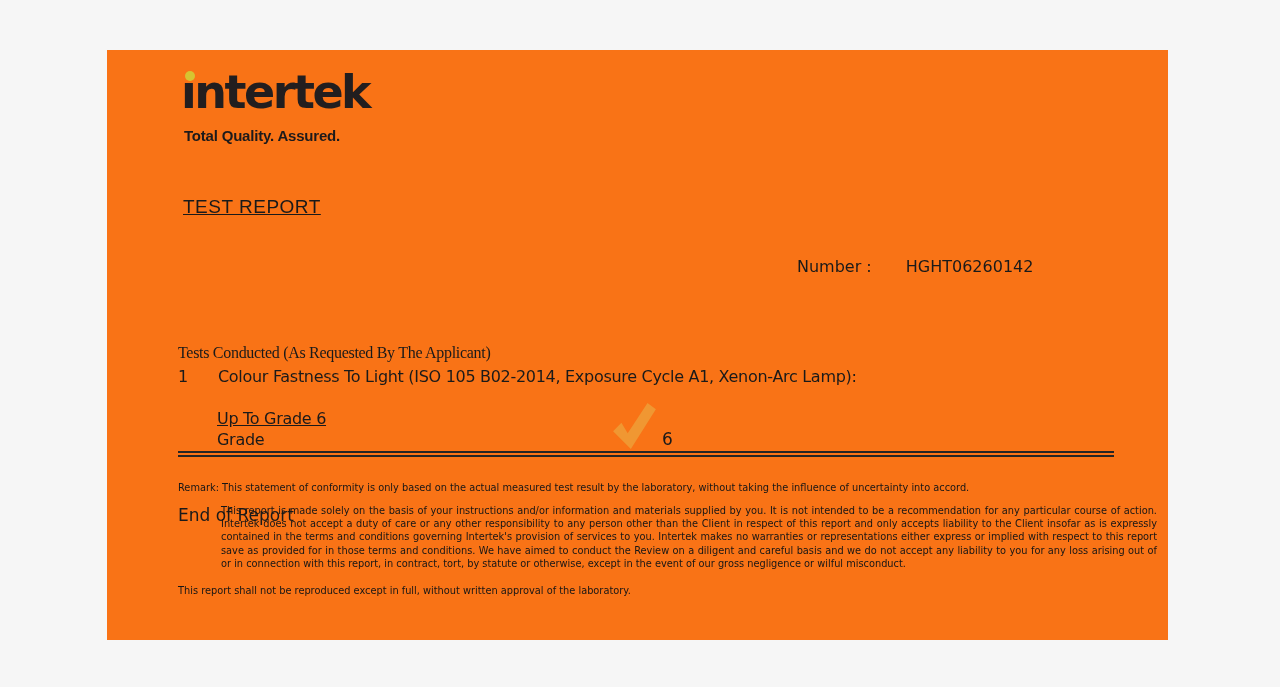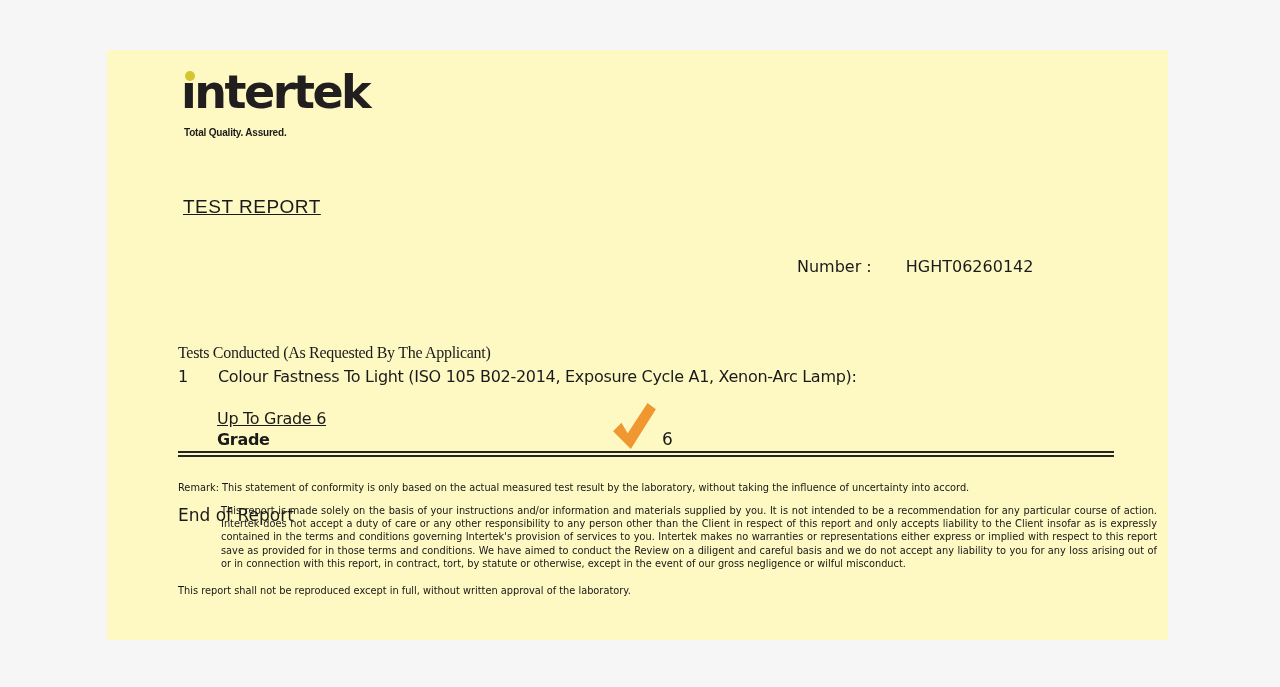--- a/index.html
+++ b/index.html
@@ -8,21 +8,21 @@
     width: 1280px; height: 687px;
     background: #f6f6f6;
     font-family: "DejaVu Sans", sans-serif;
     color: #1a1a1a;
     overflow: hidden;
   }
   .paper {
     position: absolute;
     left: 107px; top: 50px;
     width: 1061px; height: 590px;
-    background: #fef9c3;
+    background: #f97316;
   }
   .abs { position: absolute; }
 
   
   .logo-wrap { left: 74px; top: 16px; }
   .logo-text {
     position: relative;
     display: inline-block;
     font-family: "DejaVu Sans", sans-serif;
     font-weight: bold;
@@ -35,21 +35,21 @@
     position: absolute;
     left: 4px; top: 5px;
     width: 10px; height: 10px;
     border-radius: 50%;
     background: #d6c431;
   }
   .tagline {
     left: 77px; top: 77px;
     font-family: "Liberation Sans", sans-serif;
     font-weight: bold;
-    font-size: 10px;
+    font-size: 15px;
     letter-spacing: -0.2px;
     color: #1d1a1b;
   }
 
   
   .report-title {
     left: 76px; top: 146px;
     font-family: "Liberation Sans", sans-serif;
     font-size: 19px;
     letter-spacing: 0.5px;
@@ -60,21 +60,21 @@
 
   
   .tests-title { left: 71px; top: 294px; font-size: 16px; letter-spacing: -0.3px; font-family: Liberation Serif, serif; }
   .test-item   { left: 71px; top: 317px; font-size: 16px; letter-spacing: -0.3px; white-space: nowrap; }
   .test-item .item-no { display: inline-block; width: 40px; }
   .grade-scale {
     left: 110px; top: 359px;
     font-size: 16px; letter-spacing: -0.3px;
     text-decoration: underline;
   }
-  .grade-label { left: 110px; top: 380px; font-size: 16px; letter-spacing: -0.3px; font-weight: bold; }
+  .grade-label { left: 110px; top: 380px; font-size: 16px; letter-spacing: -0.3px; }
   .checkmark   { left: 505px; top: 352px; width: 46px; height: 48px; }
   .grade-value { left: 555px; top: 379px; font-size: 17px; }
 
   
   .double-rule {
     left: 71px; top: 401px;
     width: 936px; height: 6px;
     border-top: 2px solid #252525;
     border-bottom: 2px solid #252525;
   }

